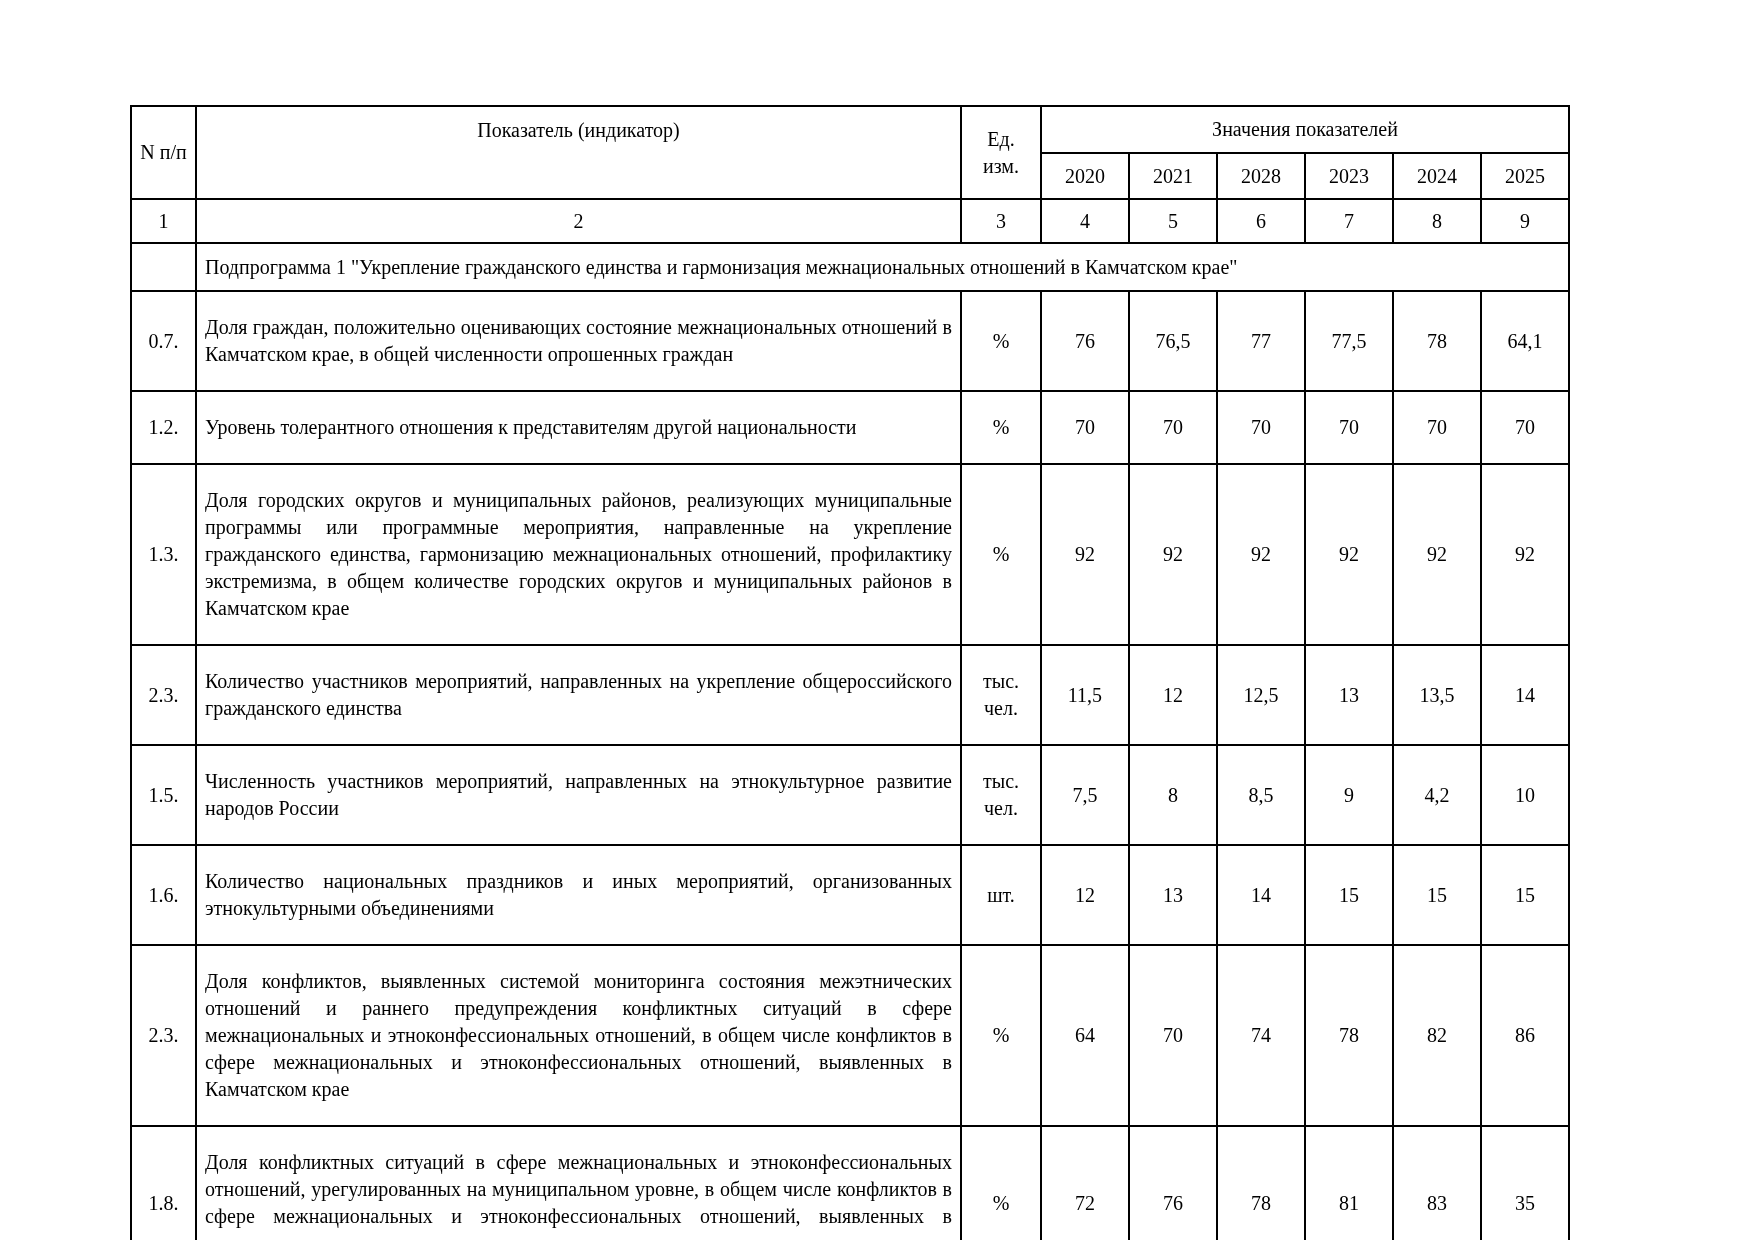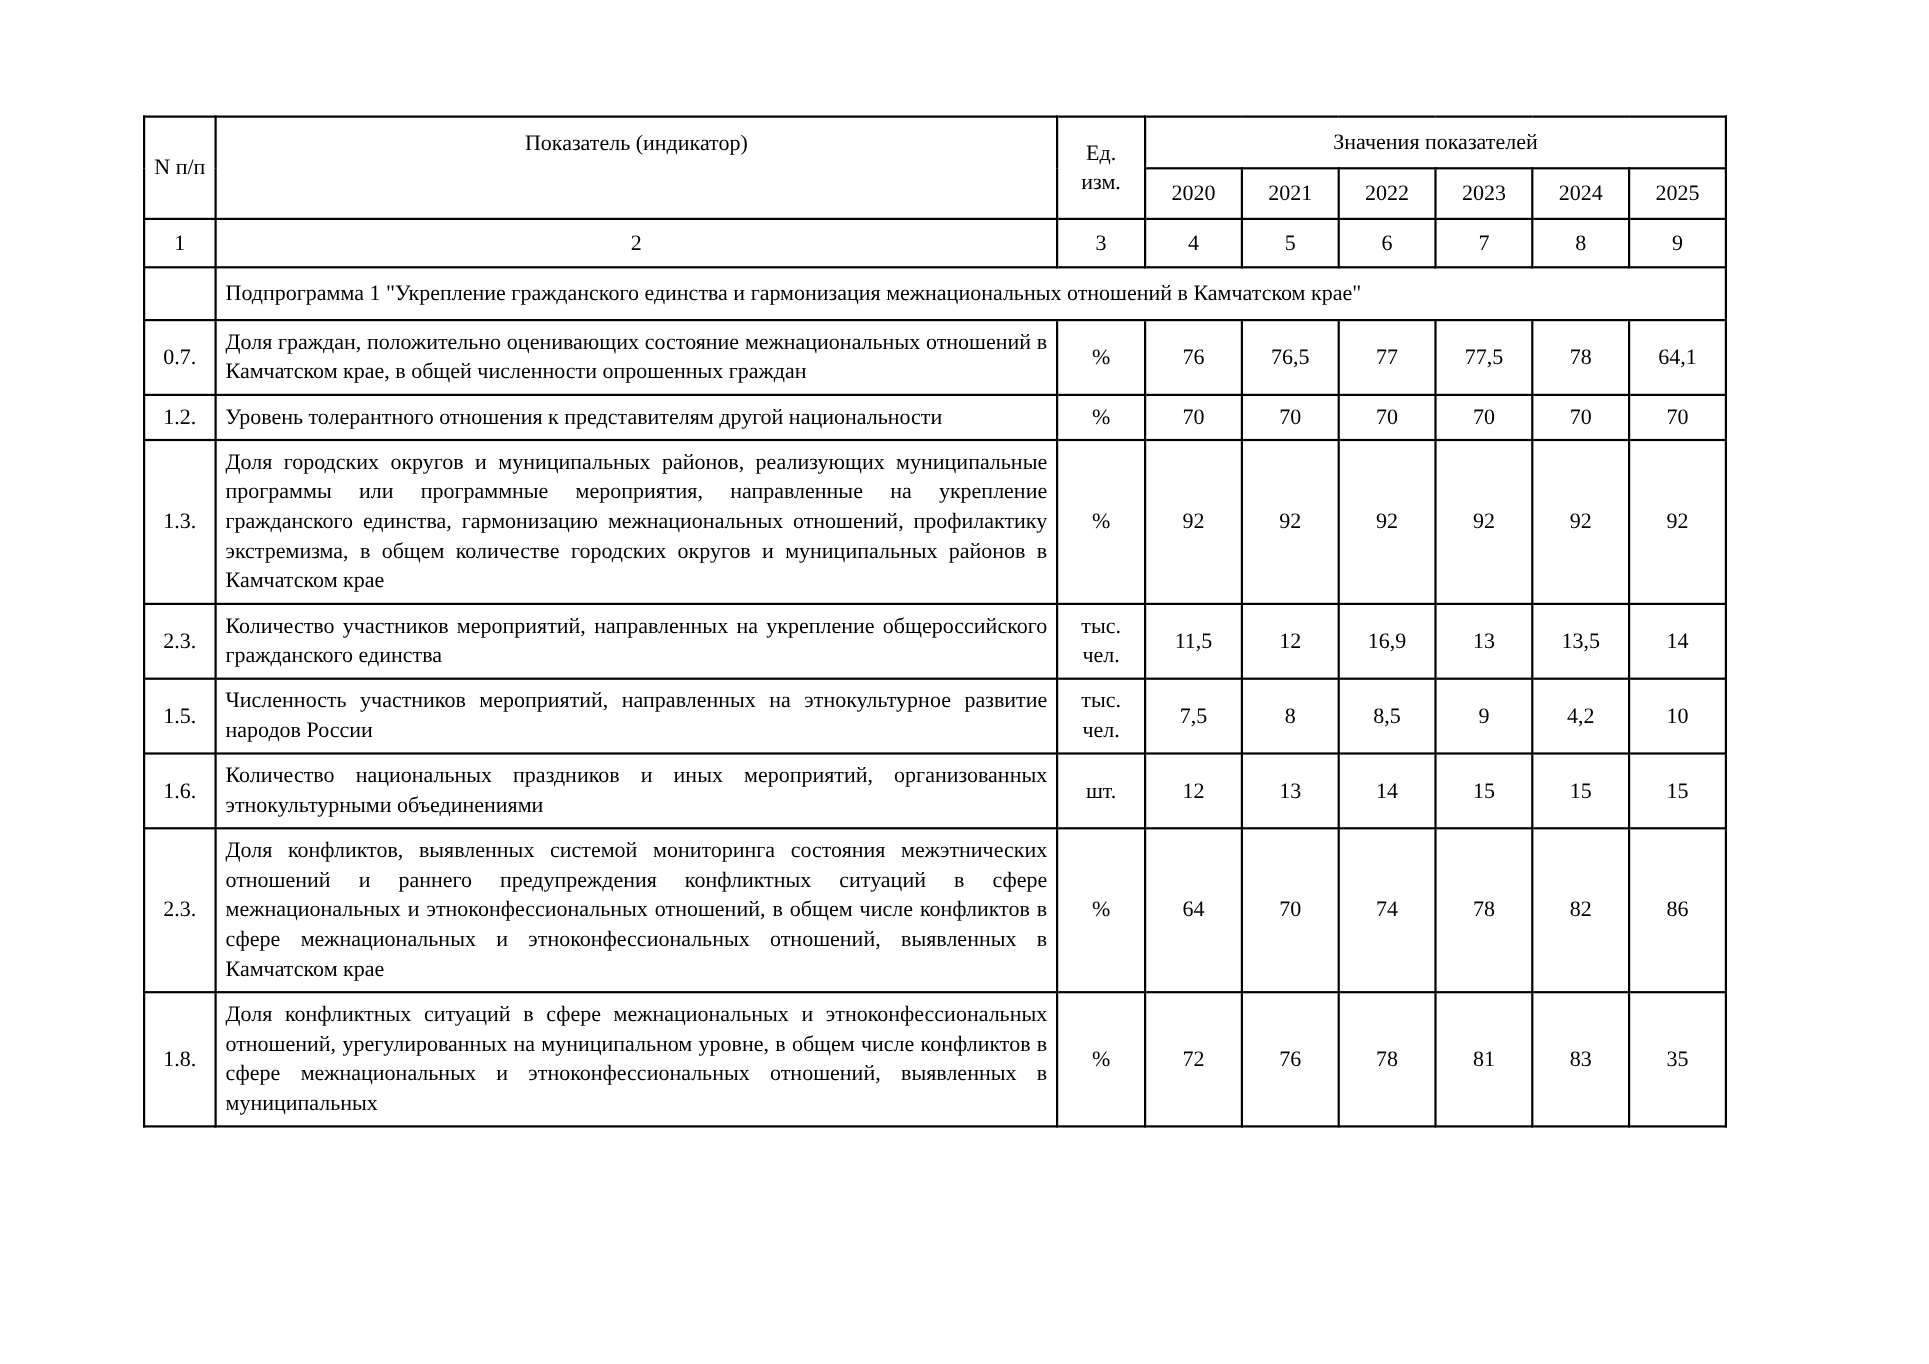--- a/index.html
+++ b/index.html
@@ -39,21 +39,21 @@
   tr.h-top   { height: 47px; }
   tr.h-years { height: 46px; }
   tr.h-nums  { height: 44px; }
   tr.section-row { height: 48px; }
   th.cell-indicator-header {
     vertical-align: top;
     padding-top: 10px;
   }
   td.cell-indicator {
     text-align: justify;
-    padding: 6px 8px;
+    padding: 22px 8px;
   }
   td.cell-indicator.justify-last {
     text-align-last: justify;
     font-family: Liberation Serif, serif;
   }
   td.section-title {
     text-align: left;
     padding: 6px 8px;
   }
 </style>
@@ -76,21 +76,21 @@
     <thead>
       <tr class="h-top">
         <th rowspan="2">N п/п</th>
         <th rowspan="2" class="cell-indicator-header">Показатель (индикатор)</th>
         <th rowspan="2">Ед. изм.</th>
         <th colspan="6">Значения показателей</th>
       </tr>
       <tr class="h-years" id="years-row">
           <th>2020</th>
           <th>2021</th>
-          <th>2022</th>
+          <th>2028</th>
           <th>2023</th>
           <th>2024</th>
           <th>2025</th>
         </tr>
       <tr class="h-nums" id="colnums-row">
           <th>1</th>
           <th>2</th>
           <th>3</th>
           <th>4</th>
           <th>5</th>
@@ -137,21 +137,21 @@
           <td>92</td>
           <td>92</td>
           <td>92</td>
         </tr>
         <tr>
           <td>2.3.</td>
           <td class="cell-indicator">Количество участников мероприятий, направленных на укрепление общероссийского гражданского единства</td>
           <td>тыс. чел.</td>
           <td>11,5</td>
           <td>12</td>
-          <td>16,9</td>
+          <td>12,5</td>
           <td>13</td>
           <td>13,5</td>
           <td>14</td>
         </tr>
         <tr>
           <td>1.5.</td>
           <td class="cell-indicator">Численность участников мероприятий, направленных на этнокультурное развитие народов России</td>
           <td>тыс. чел.</td>
           <td>7,5</td>
           <td>8</td>

